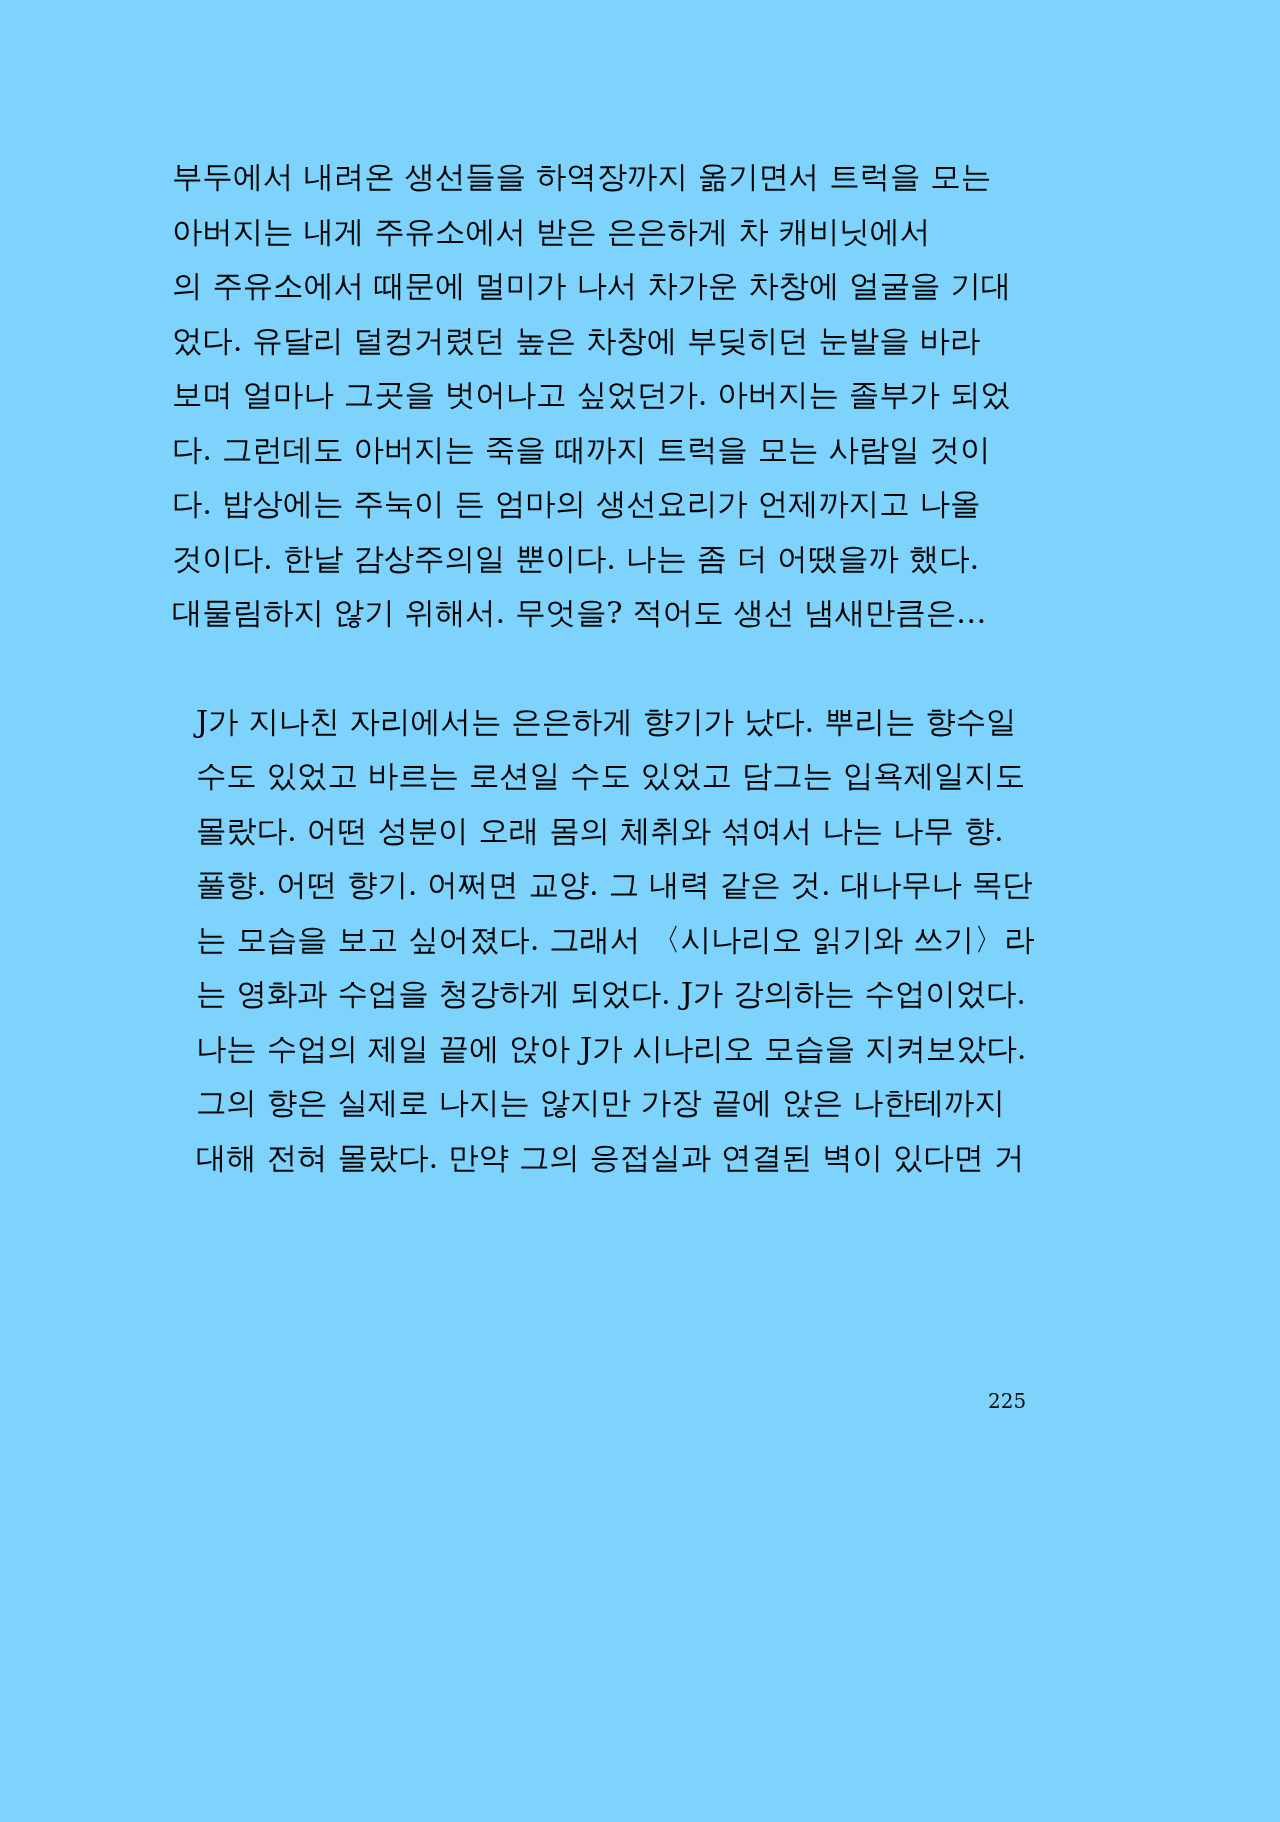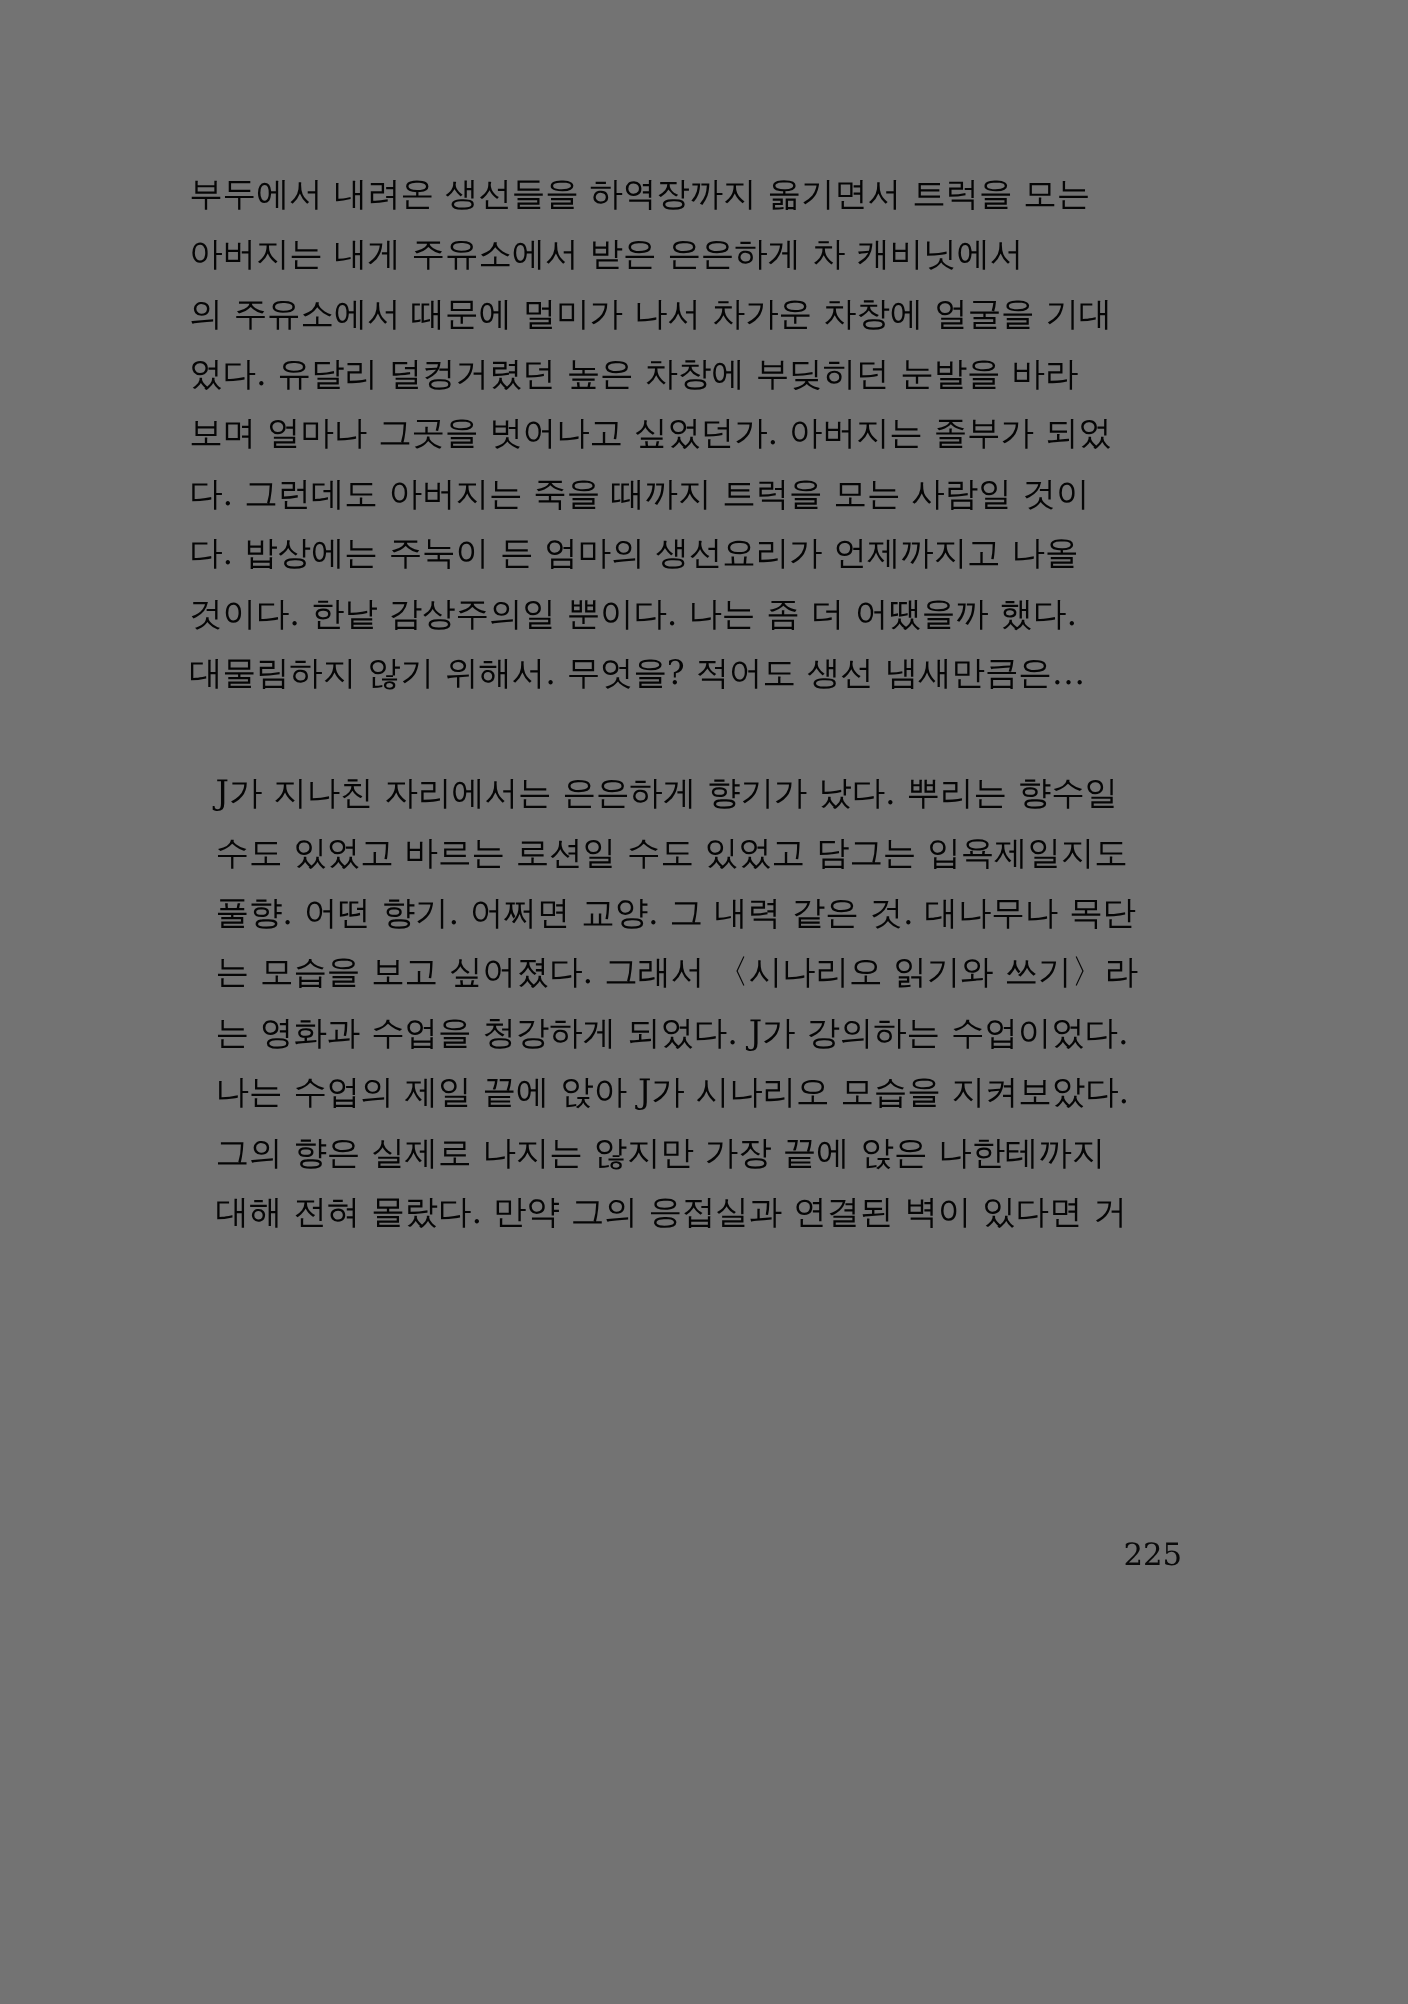--- a/index.html
+++ b/index.html
@@ -16,21 +16,21 @@
     color: #000000;
     overflow: hidden;
   }
 
   .page {
     position: absolute;
     left: 0;
     top: 0;
     width: 1280px;
     height: 1822px;
-    background: #737373;
+    background: #7dd3fc;
   }
 
   .text-column {
     position: absolute;
     left: 172px;
     top: 150px;
     width: 748px;
   }
 
   .para {
@@ -54,26 +54,25 @@
   .para .line {
     display: block;
     white-space: nowrap;
   }
 
   .folio {
     position: absolute;
     right: 172px;
     top: 1384px;
     width: 120px;
-    text-align: center;
-    font-size: 28px;
+    text-align: left;
+    font-size: 20px;
     line-height: 34px;
     font-family: "DejaVu Serif", "Liberation Serif", serif;
     color: #0a0a0a;
-    margin-top: 13px;
   }
 </style>
 </head>
 <body>
 
 <div class="page">
 
   <div class="text-column">
 
     <p class="para">
@@ -84,20 +83,21 @@
       <span class="line">보며 얼마나 그곳을 벗어나고 싶었던가. 아버지는 졸부가 되었</span>
       <span class="line">다. 그런데도 아버지는 죽을 때까지 트럭을 모는 사람일 것이</span>
       <span class="line">다. 밥상에는 주눅이 든 엄마의 생선요리가 언제까지고 나올</span>
       <span class="line">것이다. 한낱 감상주의일 뿐이다. 나는 좀 더 어땠을까 했다.</span>
       <span class="line">대물림하지 않기 위해서. 무엇을? 적어도 생선 냄새만큼은…</span>
     </p>
 
     <p class="para">
       <span class="line">J가 지나친 자리에서는 은은하게 향기가 났다. 뿌리는 향수일</span>
       <span class="line">수도 있었고 바르는 로션일 수도 있었고 담그는 입욕제일지도</span>
+      <span class="line">몰랐다. 어떤 성분이 오래 몸의 체취와 섞여서 나는 나무 향.</span>
       <span class="line">풀향. 어떤 향기. 어쩌면 교양. 그 내력 같은 것. 대나무나 목단</span>
       <span class="line">는 모습을 보고 싶어졌다. 그래서 〈시나리오 읽기와 쓰기〉라</span>
       <span class="line">는 영화과 수업을 청강하게 되었다. J가 강의하는 수업이었다.</span>
       <span class="line">나는 수업의 제일 끝에 앉아 J가 시나리오 모습을 지켜보았다.</span>
       <span class="line">그의 향은 실제로 나지는 않지만 가장 끝에 앉은 나한테까지</span>
       <span class="line">대해 전혀 몰랐다. 만약 그의 응접실과 연결된 벽이 있다면 거</span>
     </p>
 
   </div>
 

